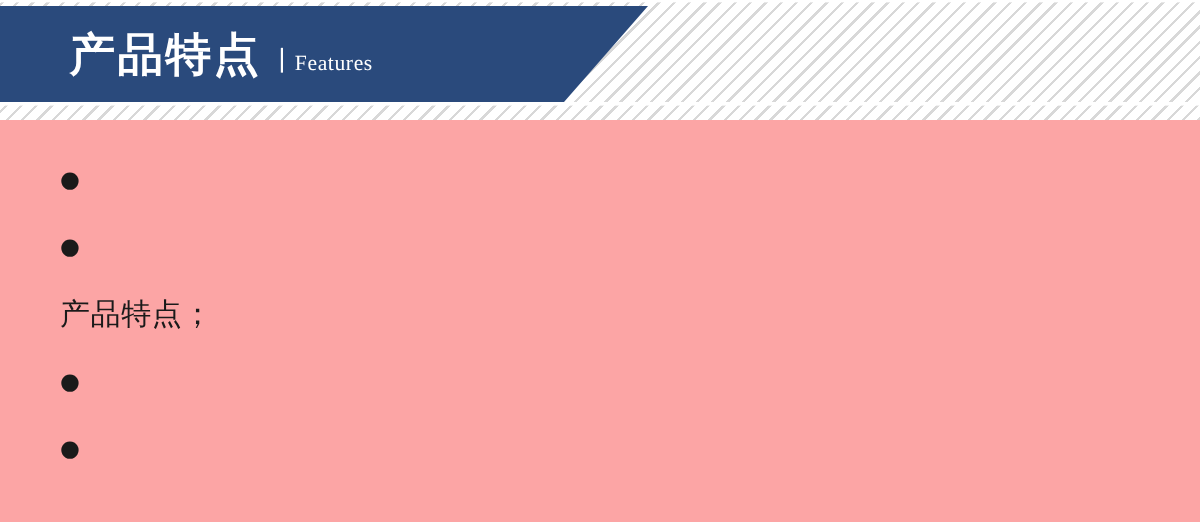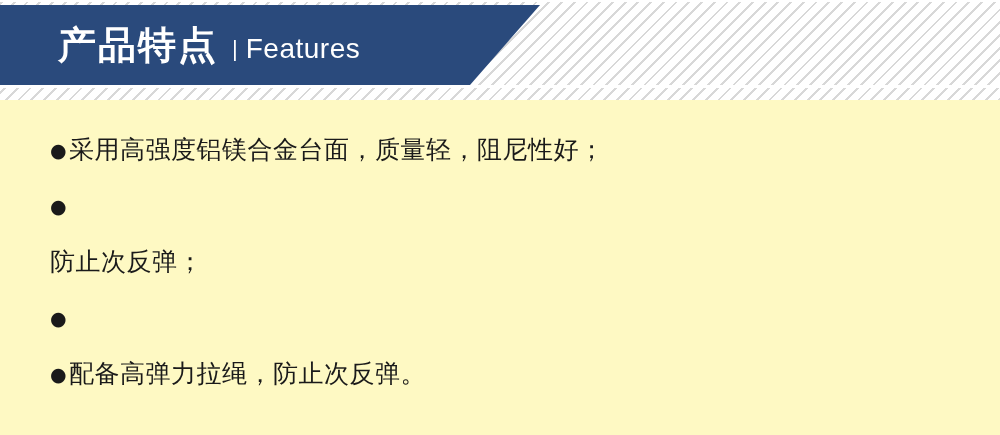--- a/index.html
+++ b/index.html
@@ -10,21 +10,21 @@
     width: 1000px;
     height: 435px;
     background: #ffffff;
     font-family: "Liberation Sans", sans-serif;
     overflow: hidden;
   }
   .page {
     position: relative;
     width: 1000px;
     height: 435px;
-    background: #fef9c3;
+    background: #fca5a5;
   }
 
   
   .header {
     position: relative;
     width: 1000px;
     height: 100px;
     overflow: hidden;
   }
   
@@ -85,23 +85,23 @@
   }
   .title-sep {
     color: #ffffff;
     font-size: 22px;
     margin: 0 8px 0 14px;
     position: relative;
     top: -2px;
   }
   .title-en {
     color: #ffffff;
-    font-size: 28px;
+    font-size: 18px;
     letter-spacing: 0.5px;
-    font-family: Liberation Sans, sans-serif;
+    font-family: Liberation Serif, serif;
   }
 
   
   .features {
     padding: 22px 0 0 50px;
   }
   .feature-line {
     display: flex;
     align-items: flex-start;
     font-size: 25px;
@@ -140,34 +140,32 @@
         <span class="title-sep">|</span>
         <span class="title-en">Features</span>
       </div>
     </div>
   </div>
 
   <div class="features">
 
     <div class="feature-line">
       <span class="bullet">●</span>
-      <span class="feature-text">采用高强度铝镁合金台面，质量轻，阻尼性好；</span>
     </div>
 
     <div class="feature-line">
       <span class="bullet">●</span>
     </div>
 
     <div class="feature-line cont">
-      <span class="feature-text">防止次反弹；</span>
+      <span class="feature-text">产品特点；</span>
     </div>
 
     <div class="feature-line">
       <span class="bullet">●</span>
     </div>
 
     <div class="feature-line">
       <span class="bullet">●</span>
-      <span class="feature-text">配备高弹力拉绳，防止次反弹。</span>
     </div>
 
   </div>
 </div>
 
 </body></html>

